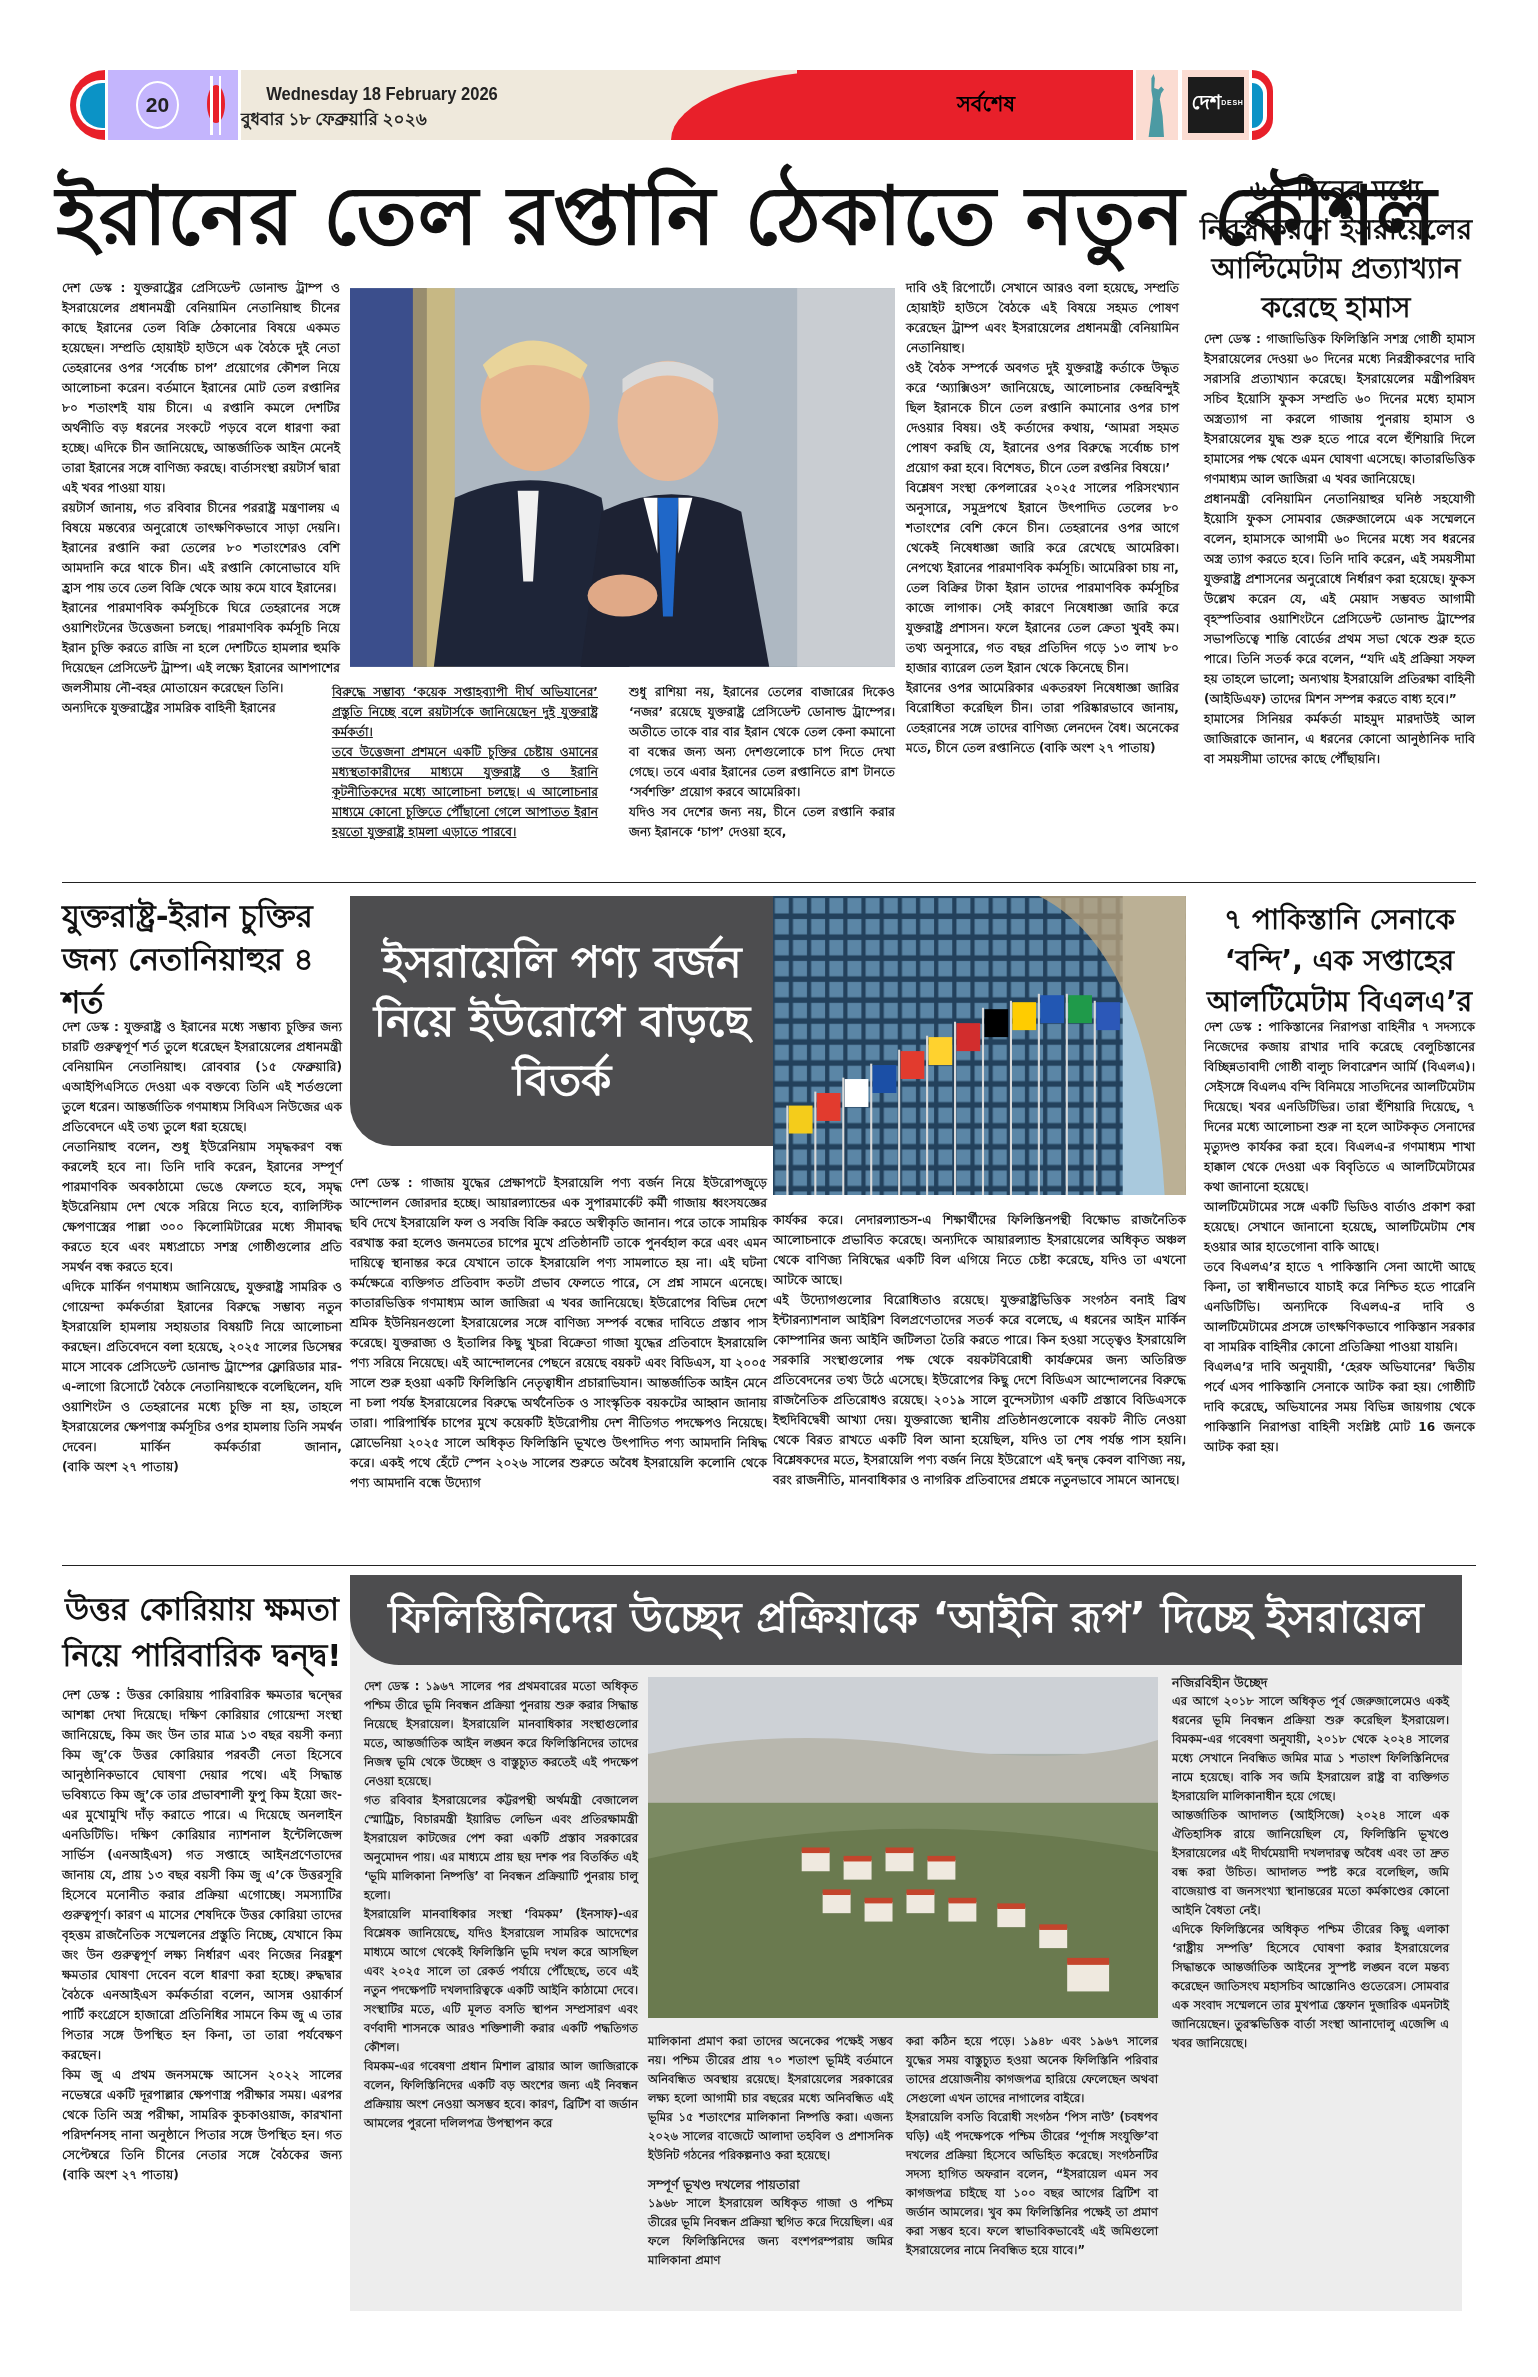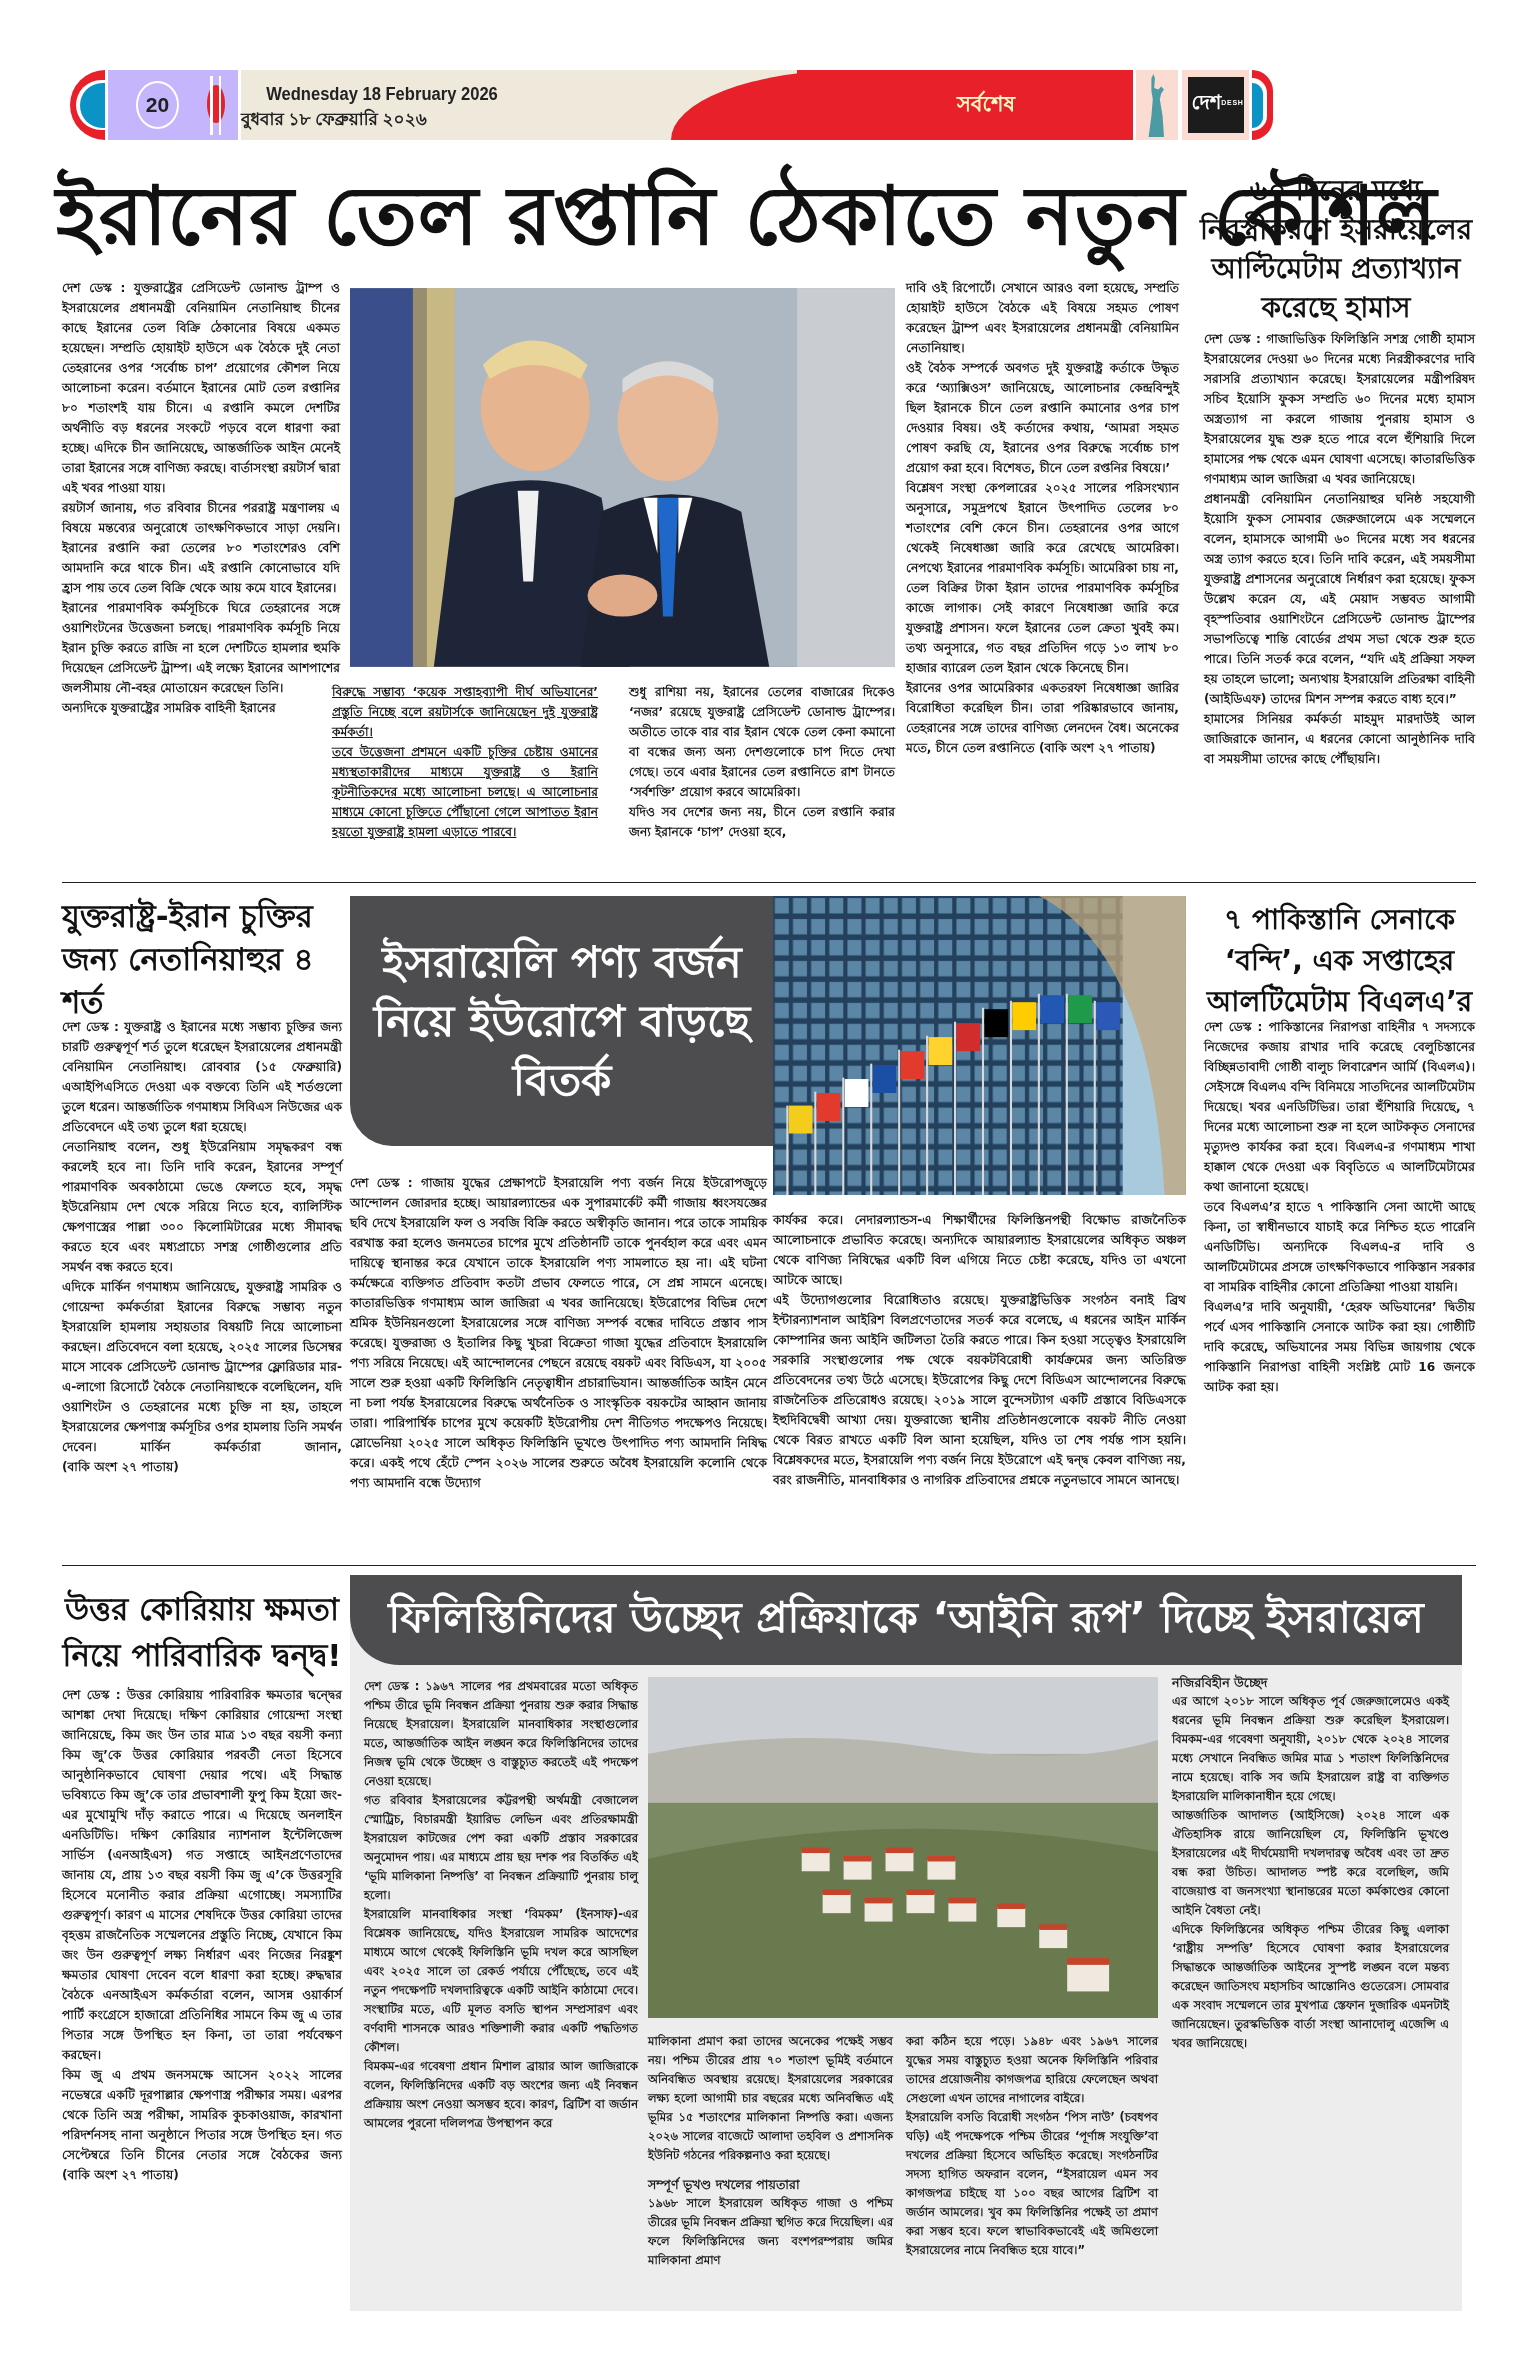--- a/index.html
+++ b/index.html
@@ -13,21 +13,21 @@
   .mh-cap-l .inner { position: absolute; left: 9.8px; top: 12.6px; width: 25px; height: 45px; border-radius: 22.4px 0 0 22.4px; background: #0b93c6; z-index: 2; }
   .mh-page { position: absolute; left: 38px; top: 0; width: 130px; height: 70px; background: #c4b5fd; }
   .mh-page .num { position: absolute; left: 28px; top: 11.2px; width: 43px; height: 48px; border: 2.1px solid #fff; border-radius: 50%; display: flex; align-items: center; justify-content: center; font-family: "Liberation Sans", sans-serif; font-weight: 700; font-size: 21px; color: #222; }
   .mh-page .minar { position: absolute; left: 98px; top: 5.6px; width: 19.6px; height: 60px; }
   .mh-page .minar .sun { position: absolute; left: 1.4px; top: 9.8px; width: 18px; height: 38px; border-radius: 50%; background: #e8202a; }
   .mh-page .minar .bar { position: absolute; top: 0; width: 2.8px; height: 59px; background: #fff; }
   .mh-date { position: absolute; left: 171px; top: 0; width: 629px; height: 70px; background: #efe9dc; text-align: left; padding-top: 14px; font-family: "Liberation Sans", sans-serif; font-weight: 700; }
   .mh-date .en { font-size: 18px; color: #222; transform: scaleX(0.92); }
   .mh-date .bn { font-size: 17px; color: #222; margin-top: 1.4px; }
   .mh-curve { position: absolute; left: 601px; top: 0; width: 252px; height: 70px; background: #e8202a; border-top-left-radius: 182px 70px; }
-  .mh-section { position: absolute; left: 727px; top: 0; width: 336px; height: 70px; background: #e8202a; color: #fef9c3; font-weight: 700; font-size: 21px; display: flex; align-items: center; justify-content: center; padding-left: 42px; }
+  .mh-section { position: absolute; left: 727px; top: 0; width: 336px; height: 70px; background: #e8202a; color: #000000; font-weight: 700; font-size: 21px; display: flex; align-items: center; justify-content: center; padding-left: 42px; }
   .mh-statue { position: absolute; left: 1066px; top: 0; width: 42px; height: 70px; background: #fbdcd2; }
   .mh-statue svg { position: absolute; left: 7px; top: 4.2px; }
   .mh-logo { position: absolute; left: 1112px; top: 0; width: 67px; height: 70px; background: #fbdcd2; }
   .mh-logo .box { position: absolute; left: 5.6px; top: 7px; width: 56px; height: 56px; background: #1c1c1c; color: #fff; font-family: "Liberation Sans", sans-serif; font-weight: 700; display: flex; flex-direction: row; align-items: center; justify-content: flex-end; padding-bottom: 4.2px; }
   .mh-logo .box .bn { font-size: 19.6px; line-height: 1; }
   .mh-logo .box .en { font-size: 7px; letter-spacing: 0.7px; }
   .mh-cap-r { position: absolute; left: 1182px; top: 0; width: 21px; height: 70px; border-radius: 0 35px 35px 0; background: #e8202a; }
   .mh-cap-r .w { position: absolute; left: 0; top: 8.4px; width: 15.4px; height: 53px; border-radius: 0 26.6px 26.6px 0; background: #fff; }
   .mh-cap-r .b { position: absolute; left: 0; top: 12.6px; width: 11.2px; height: 45px; border-radius: 0 22.4px 22.4px 0; background: #0b93c6; }
 
@@ -226,20 +226,21 @@
   <p>দেশ ডেস্ক : গাজায় যুদ্ধের প্রেক্ষাপটে ইসরায়েলি পণ্য বর্জন নিয়ে ইউরোপজুড়ে আন্দোলন জোরদার হচ্ছে। আয়ারল্যান্ডের এক সুপারমার্কেট কর্মী গাজায় ধ্বংসযজ্ঞের ছবি দেখে ইসরায়েলি ফল ও সবজি বিক্রি করতে অস্বীকৃতি জানান। পরে তাকে সাময়িক বরখাস্ত করা হলেও জনমতের চাপের মুখে প্রতিষ্ঠানটি তাকে পুনর্বহাল করে এবং এমন দায়িত্বে স্থানান্তর করে যেখানে তাকে ইসরায়েলি পণ্য সামলাতে হয় না। এই ঘটনা কর্মক্ষেত্রে ব্যক্তিগত প্রতিবাদ কতটা প্রভাব ফেলতে পারে, সে প্রশ্ন সামনে এনেছে। কাতারভিত্তিক গণমাধ্যম আল জাজিরা এ খবর জানিয়েছে। ইউরোপের বিভিন্ন দেশে শ্রমিক ইউনিয়নগুলো ইসরায়েলের সঙ্গে বাণিজ্য সম্পর্ক বন্ধের দাবিতে প্রস্তাব পাস করেছে। যুক্তরাজ্য ও ইতালির কিছু খুচরা বিক্রেতা গাজা যুদ্ধের প্রতিবাদে ইসরায়েলি পণ্য সরিয়ে নিয়েছে। এই আন্দোলনের পেছনে রয়েছে বয়কট এবং বিডিএস, যা ২০০৫ সালে শুরু হওয়া একটি ফিলিস্তিনি নেতৃত্বাধীন প্রচারাভিযান। আন্তর্জাতিক আইন মেনে না চলা পর্যন্ত ইসরায়েলের বিরুদ্ধে অর্থনৈতিক ও সাংস্কৃতিক বয়কটের আহ্বান জানায় তারা। পারিপার্শ্বিক চাপের মুখে কয়েকটি ইউরোপীয় দেশ নীতিগত পদক্ষেপও নিয়েছে। স্লোভেনিয়া ২০২৫ সালে অধিকৃত ফিলিস্তিনি ভূখণ্ডে উৎপাদিত পণ্য আমদানি নিষিদ্ধ করে। একই পথে হেঁটে স্পেন ২০২৬ সালের শুরুতে অবৈধ ইসরায়েলি কলোনি থেকে পণ্য আমদানি বন্ধে উদ্যোগ</p>
 </div>
 <div class="col body-text mid-c3">
   <p>কার্যকর করে। নেদারল্যান্ডস-এ শিক্ষার্থীদের ফিলিস্তিনপন্থী বিক্ষোভ রাজনৈতিক আলোচনাকে প্রভাবিত করেছে। অন্যদিকে আয়ারল্যান্ড ইসরায়েলের অধিকৃত অঞ্চল থেকে বাণিজ্য নিষিদ্ধের একটি বিল এগিয়ে নিতে চেষ্টা করেছে, যদিও তা এখনো আটকে আছে।</p>
   <p>এই উদ্যোগগুলোর বিরোধিতাও রয়েছে। যুক্তরাষ্ট্রভিত্তিক সংগঠন বনাই ব্রিথ ইন্টারন্যাশনাল আইরিশ বিলপ্রণেতাদের সতর্ক করে বলেছে, এ ধরনের আইন মার্কিন কোম্পানির জন্য আইনি জটিলতা তৈরি করতে পারে। কিন হওয়া সত্ত্বেও ইসরায়েলি সরকারি সংস্থাগুলোর পক্ষ থেকে বয়কটবিরোধী কার্যক্রমের জন্য অতিরিক্ত প্রতিবেদনের তথ্য উঠে এসেছে। ইউরোপের কিছু দেশে বিডিএস আন্দোলনের বিরুদ্ধে রাজনৈতিক প্রতিরোধও রয়েছে। ২০১৯ সালে বুন্দেসট্যাগ একটি প্রস্তাবে বিডিএসকে ইহুদিবিদ্বেষী আখ্যা দেয়। যুক্তরাজ্যে স্থানীয় প্রতিষ্ঠানগুলোকে বয়কট নীতি নেওয়া থেকে বিরত রাখতে একটি বিল আনা হয়েছিল, যদিও তা শেষ পর্যন্ত পাস হয়নি। বিশ্লেষকদের মতে, ইসরায়েলি পণ্য বর্জন নিয়ে ইউরোপে এই দ্বন্দ্ব কেবল বাণিজ্য নয়, বরং রাজনীতি, মানবাধিকার ও নাগরিক প্রতিবাদের প্রশ্নকে নতুনভাবে সামনে আনছে।</p>
 </div>
 
 <h2 class="side2-hl headline">৭ পাকিস্তানি সেনাকে ‘বন্দি’, এক সপ্তাহের আলটিমেটাম বিএলএ’র</h2>
 <div class="col body-text side2-body">
   <p>দেশ ডেস্ক : পাকিস্তানের নিরাপত্তা বাহিনীর ৭ সদস্যকে নিজেদের কজায় রাখার দাবি করেছে বেলুচিস্তানের বিচ্ছিন্নতাবাদী গোষ্ঠী বালুচ লিবারেশন আর্মি (বিএলএ)। সেইসঙ্গে বিএলএ বন্দি বিনিময়ে সাতদিনের আলটিমেটাম দিয়েছে। খবর এনডিটিভির। তারা হুঁশিয়ারি দিয়েছে, ৭ দিনের মধ্যে আলোচনা শুরু না হলে আটককৃত সেনাদের মৃত্যুদণ্ড কার্যকর করা হবে। বিএলএ-র গণমাধ্যম শাখা হাক্কাল থেকে দেওয়া এক বিবৃতিতে এ আলটিমেটামের কথা জানানো হয়েছে।</p>
+  <p>আলটিমেটামের সঙ্গে একটি ভিডিও বার্তাও প্রকাশ করা হয়েছে। সেখানে জানানো হয়েছে, আলটিমেটাম শেষ হওয়ার আর হাতেগোনা বাকি আছে।</p>
   <p>তবে বিএলএ’র হাতে ৭ পাকিস্তানি সেনা আদৌ আছে কিনা, তা স্বাধীনভাবে যাচাই করে নিশ্চিত হতে পারেনি এনডিটিভি। অন্যদিকে বিএলএ-র দাবি ও আলটিমেটামের প্রসঙ্গে তাৎক্ষণিকভাবে পাকিস্তান সরকার বা সামরিক বাহিনীর কোনো প্রতিক্রিয়া পাওয়া যায়নি।</p>
   <p>বিএলএ’র দাবি অনুযায়ী, ‘হেরফ অভিযানের’ দ্বিতীয় পর্বে এসব পাকিস্তানি সেনাকে আটক করা হয়। গোষ্ঠীটি দাবি করেছে, অভিযানের সময় বিভিন্ন জায়গায় থেকে পাকিস্তানি নিরাপত্তা বাহিনী সংশ্লিষ্ট মোট 16 জনকে আটক করা হয়।</p>
 </div>
 
 <div class="hr" style="left:62px; top:1565px; width:1414px;"></div>
 
 <h2 class="nk-hl headline">উত্তর কোরিয়ায় ক্ষমতা নিয়ে পারিবারিক দ্বন্দ্ব!</h2>
 <div class="col body-text nk-body">
   <p>দেশ ডেস্ক : উত্তর কোরিয়ায় পারিবারিক ক্ষমতার দ্বন্দ্বের আশঙ্কা দেখা দিয়েছে। দক্ষিণ কোরিয়ার গোয়েন্দা সংস্থা জানিয়েছে, কিম জং উন তার মাত্র ১৩ বছর বয়সী কন্যা কিম জু’কে উত্তর কোরিয়ার পরবর্তী নেতা হিসেবে আনুষ্ঠানিকভাবে ঘোষণা দেয়ার পথে। এই সিদ্ধান্ত ভবিষ্যতে কিম জু’কে তার প্রভাবশালী ফুপু কিম ইয়ো জং-এর মুখোমুখি দাঁড় করাতে পারে। এ দিয়েছে অনলাইন এনডিটিভি। দক্ষিণ কোরিয়ার ন্যাশনাল ইন্টেলিজেন্স সার্ভিস (এনআইএস) গত সপ্তাহে আইনপ্রণেতাদের জানায় যে, প্রায় ১৩ বছর বয়সী কিম জু এ’কে উত্তরসূরি হিসেবে মনোনীত করার প্রক্রিয়া এগোচ্ছে। সমস্যাটির গুরুত্বপূর্ণ। কারণ এ মাসের শেষদিকে উত্তর কোরিয়া তাদের বৃহত্তম রাজনৈতিক সম্মেলনের প্রস্তুতি নিচ্ছে, যেখানে কিম জং উন গুরুত্বপূর্ণ লক্ষ্য নির্ধারণ এবং নিজের নিরঙ্কুশ ক্ষমতার ঘোষণা দেবেন বলে ধারণা করা হচ্ছে। রুদ্ধদ্বার বৈঠকে এনআইএস কর্মকর্তারা বলেন, আসন্ন ওয়ার্কার্স পার্টি কংগ্রেসে হাজারো প্রতিনিধির সামনে কিম জু এ তার পিতার সঙ্গে উপস্থিত হন কিনা, তা তারা পর্যবেক্ষণ করছেন।</p>
   <p><span>কিম জু এ প্রথম জনসমক্ষে আসেন ২০২২ সালের নভেম্বরে একটি দূরপাল্লার ক্ষেপণাস্ত্র পরীক্ষার সময়। এরপর থেকে তিনি অস্ত্র পরীক্ষা, সামরিক কুচকাওয়াজ, কারখানা পরিদর্শনসহ নানা অনুষ্ঠানে পিতার সঙ্গে উপস্থিত হন। গত সেপ্টেম্বরে তিনি চীনের নেতার সঙ্গে বৈঠকের জন্য</span> <span class="jump">(বাকি অংশ ২৭ পাতায়)</span></p>

